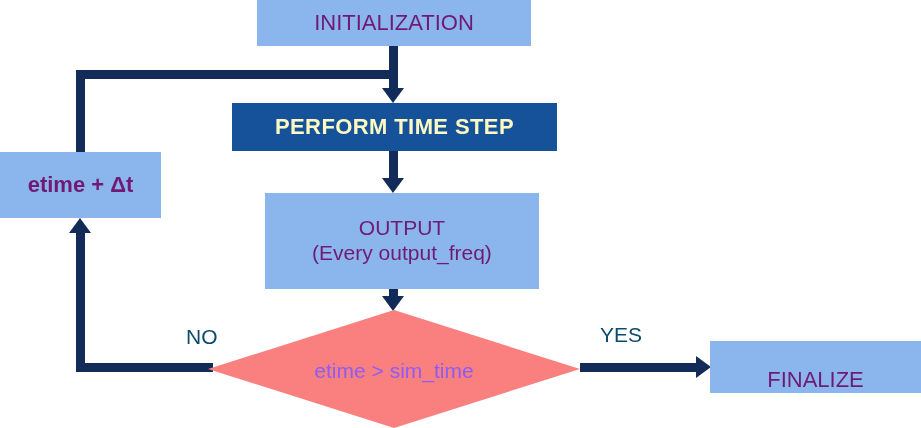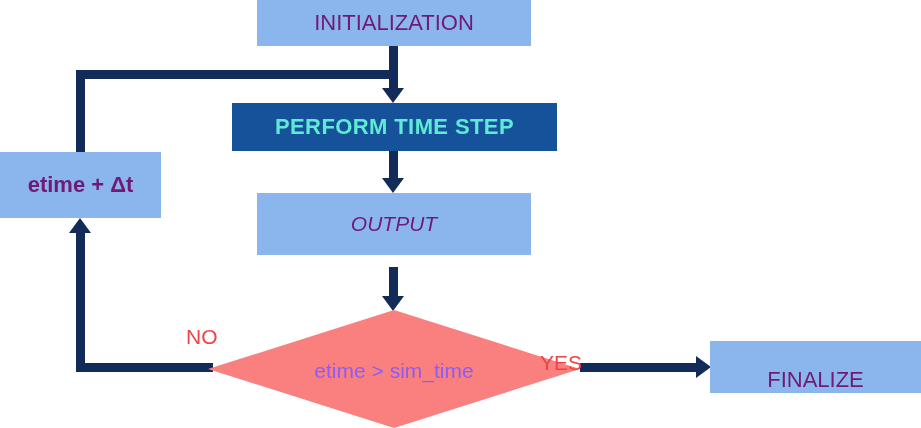--- a/index.html
+++ b/index.html
@@ -25,21 +25,21 @@
     justify-content: center;
     text-align: center;
     line-height: 1.18;
     color: #701a75;
   }
   .node-light {
     background: #8ab6ed;
   }
   .node-dark {
     background: #15529a;
-    color: #5eead4;
+    color: #fef9c3;
     font-weight: bold;
     letter-spacing: 0.4px;
   }
   .node-bold {
     font-weight: bold;
   }
   .node-label-stack {
     display: block;
   }
   .node-label-stack span {
@@ -57,26 +57,25 @@
   
   #node-perform-time-step {
     left: 232px;
     top: 103px;
     width: 325px;
     height: 48px;
     font-size: 22px;
   }
   
   #node-output {
-    left: 257px;
+    left: 265px;
     top: 193px;
     width: 274px;
-    height: 62px;
+    height: 96px;
     font-size: 21px;
-    font-style: italic;
   }
   
   #node-etime {
     left: 0px;
     top: 152px;
     width: 161px;
     height: 66px;
     font-size: 22px;
   }
   
@@ -141,25 +140,25 @@
   }
   .arrow-right {
     border-top: 11px solid transparent;
     border-bottom: 11px solid transparent;
     border-left: 15px solid #132b58;
   }
 
   .edge-label {
     position: absolute;
     font-size: 21px;
-    color: #ef4444;
+    color: #0c4a6e;
     white-space: nowrap;
   }
   #label-no { left: 186px; top: 325px; }
-  #label-yes { left: 540px; top: 323px; margin-top: 28px; }
+  #label-yes { left: 600px; top: 323px; }
 </style>
 </head>
 <body>
 
 <div id="canvas">
 
   <div class="conn" style="left:389px; top:46px; width:9px; height:44px;"></div>
   <div class="arrowhead arrow-down" style="left:382px; top:88px;"></div>
 
   <div class="conn" style="left:389px; top:151px; width:9px; height:28px;"></div>
@@ -183,20 +182,21 @@
     <span>INITIALIZATION</span>
   </div>
 
   <div class="node node-dark" id="node-perform-time-step">
     <span>PERFORM TIME STEP</span>
   </div>
 
   <div class="node node-light" id="node-output">
     <span class="node-label-stack">
       <span>OUTPUT</span>
+      <span>(Every output_freq)</span>
     </span>
   </div>
 
   <div class="node node-light node-bold" id="node-etime">
     <span>etime + Δt</span>
   </div>
 
   <div id="node-decision">
     <div class="diamond-shape"></div>
     <div class="diamond-text">

